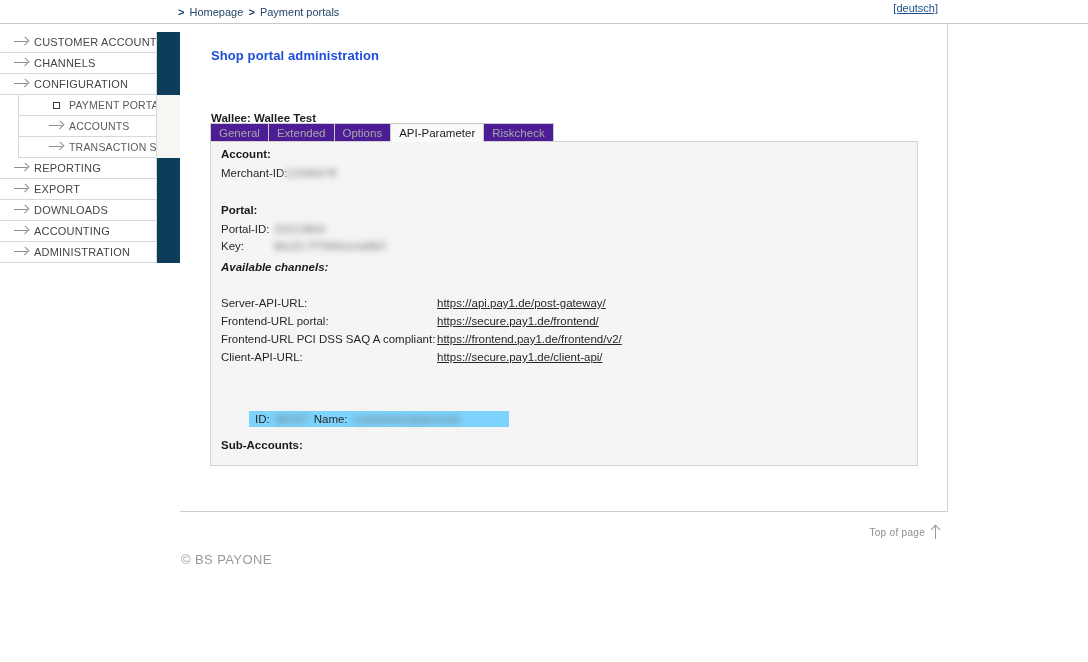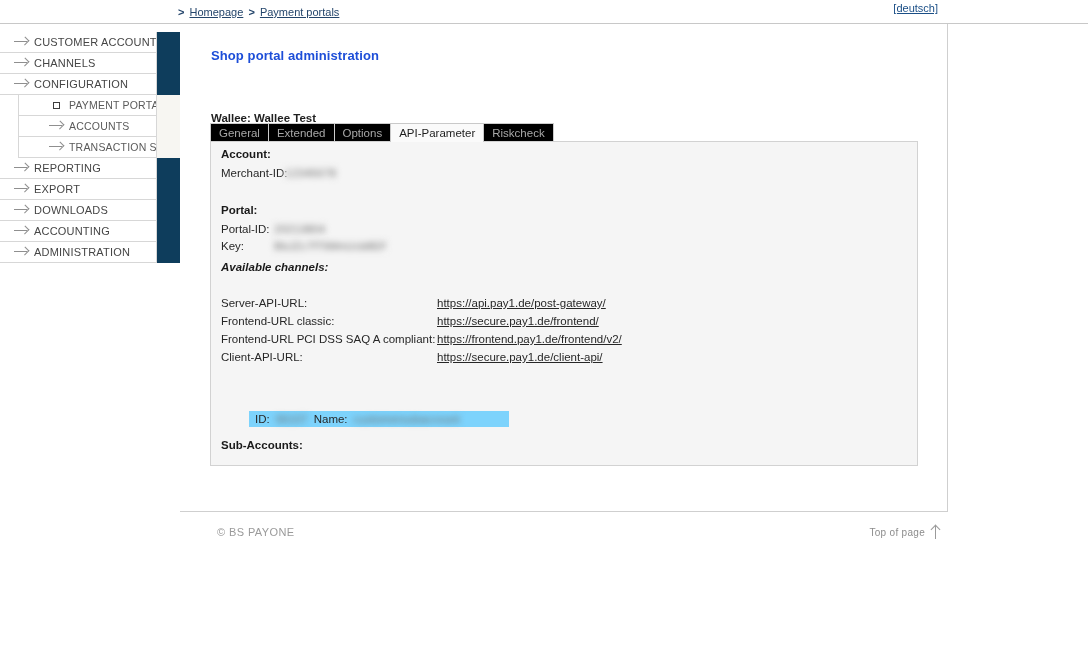--- a/index.html
+++ b/index.html
@@ -18,21 +18,21 @@
   .topbar {
     position: absolute; top: 0; left: 0; width: 1088px; height: 24px;
     border-bottom: 1px solid #c8c8c8;
   }
   .breadcrumb {
     position: absolute; left: 176px; top: 6px;
     font-size: 11px; color: #24456b; white-space: nowrap;
   }
   .breadcrumb .sep { color: #24456b; margin: 0 2px; font-weight: bold; }
   .breadcrumb a {
-    color: #24456b; text-decoration: underline; cursor: pointer;
+    color: #24456b; cursor: pointer;
   }
   .langbox {
     position: absolute; right: 150px; top: 2px;
     font-size: 11px;
   }
   .langbox a { color: #1a4e86; text-decoration: underline; cursor: pointer; }
 
   
   .sidebar {
     position: absolute; left: 0; top: 32px; width: 180px;
@@ -98,21 +98,21 @@
   .tabs {
     position: absolute; left: 30px; top: 98px;
     display: flex; align-items: flex-end; height: 20px;
   }
   .tab {
     height: 19px; line-height: 18px;
     padding: 0 8px;
     font-size: 11.5px;
     border: 1px solid #cccccc;
     border-bottom: none;
-    background: #000000;
+    background: #4c1d95;
     color: #a8a8a8;
     margin-right: -1px;
     cursor: pointer;
     white-space: nowrap;
   }
   .tab.active {
     background: #fafafa;
     color: #1d1d1d;
     font-weight: normal;
     border-color: #c9c9c9;
@@ -157,22 +157,22 @@
   .redacted-inline {
     display: inline-block;
     font-size: 11.5px; color: #6d6d6d;
     filter: blur(3.1px);
     margin: 0 6px;
     user-select: none;
   }
 
   
   .footer-copy {
-    position: absolute; left: 181px; top: 526px;
-    font-size: 11px; color: #9a9a9a; letter-spacing: .4px; margin-left: 36px;
+    position: absolute; left: 181px; top: 552px;
+    font-size: 13px; color: #9a9a9a; letter-spacing: .4px;
   }
   .top-of-page {
     position: absolute; right: 148px; top: 525px;
     font-size: 10px; color: #8c8c8c; letter-spacing: .3px;
     cursor: pointer; white-space: nowrap;
   }
   .top-of-page .up-arrow {
     display: inline-block; margin-left: 6px; position: relative;
     width: 9px; height: 14px; vertical-align: -3px;
   }
@@ -296,21 +296,21 @@
       <div class="fld-label" style="left:10px; top:81px;">Portal-ID:</div>
       <div class="redacted" style="left:63px; top:81px;">20213804</div>
       <div class="fld-label" style="left:10px; top:98px;">Key:</div>
       <div class="redacted" style="left:63px; top:98px;">BbJZc7fT6MnUcb8EF</div>
 
       <div class="sec-head" style="left:10px; top:119px;font-style:italic;">Available channels:</div>
 
       <div class="fld-label" style="left:10px; top:155px;">Server-API-URL:</div>
       <div class="fld-value" style="left:226px; top:155px;">https://api.pay1.de/post-gateway/</div>
 
-      <div class="fld-label" style="left:10px; top:173px;">Frontend-URL classic:</div>
+      <div class="fld-label" style="left:10px; top:173px;">Frontend-URL portal:</div>
       <div class="fld-value" style="left:226px; top:173px;">https://secure.pay1.de/frontend/</div>
 
       <div class="fld-label" style="left:10px; top:191px;">Frontend-URL PCI DSS SAQ A compliant:</div>
       <div class="fld-value" style="left:226px; top:191px;">https://frontend.pay1.de/frontend/v2/</div>
 
       <div class="fld-label" style="left:10px; top:209px;">Client-API-URL:</div>
       <div class="fld-value" style="left:226px; top:209px;">https://secure.pay1.de/client-api/</div>
 
       <div class="sec-head" style="left:10px; top:249px;margin-top:48px;">Sub-Accounts:</div>
 

